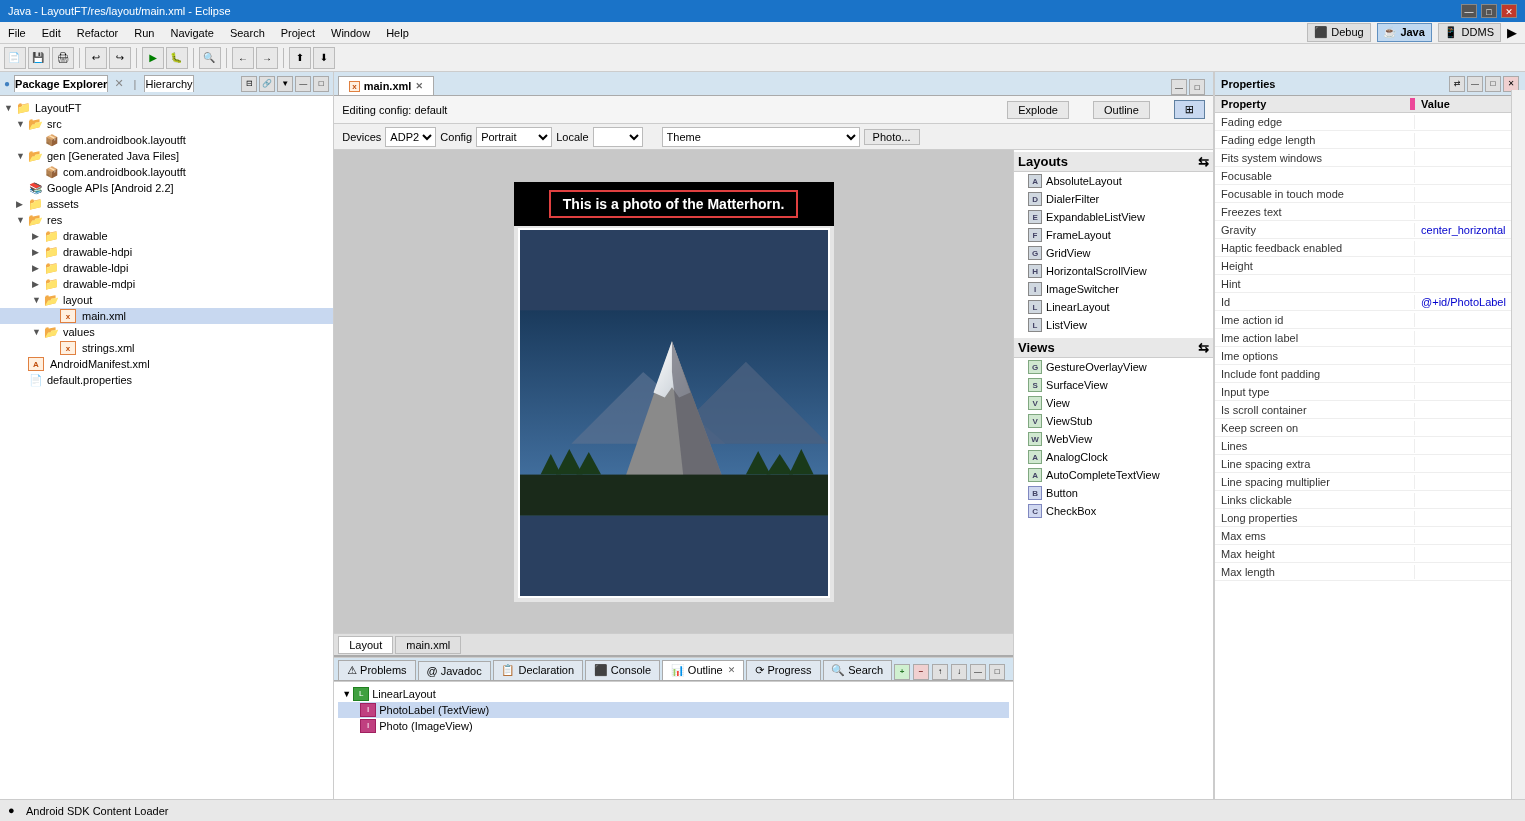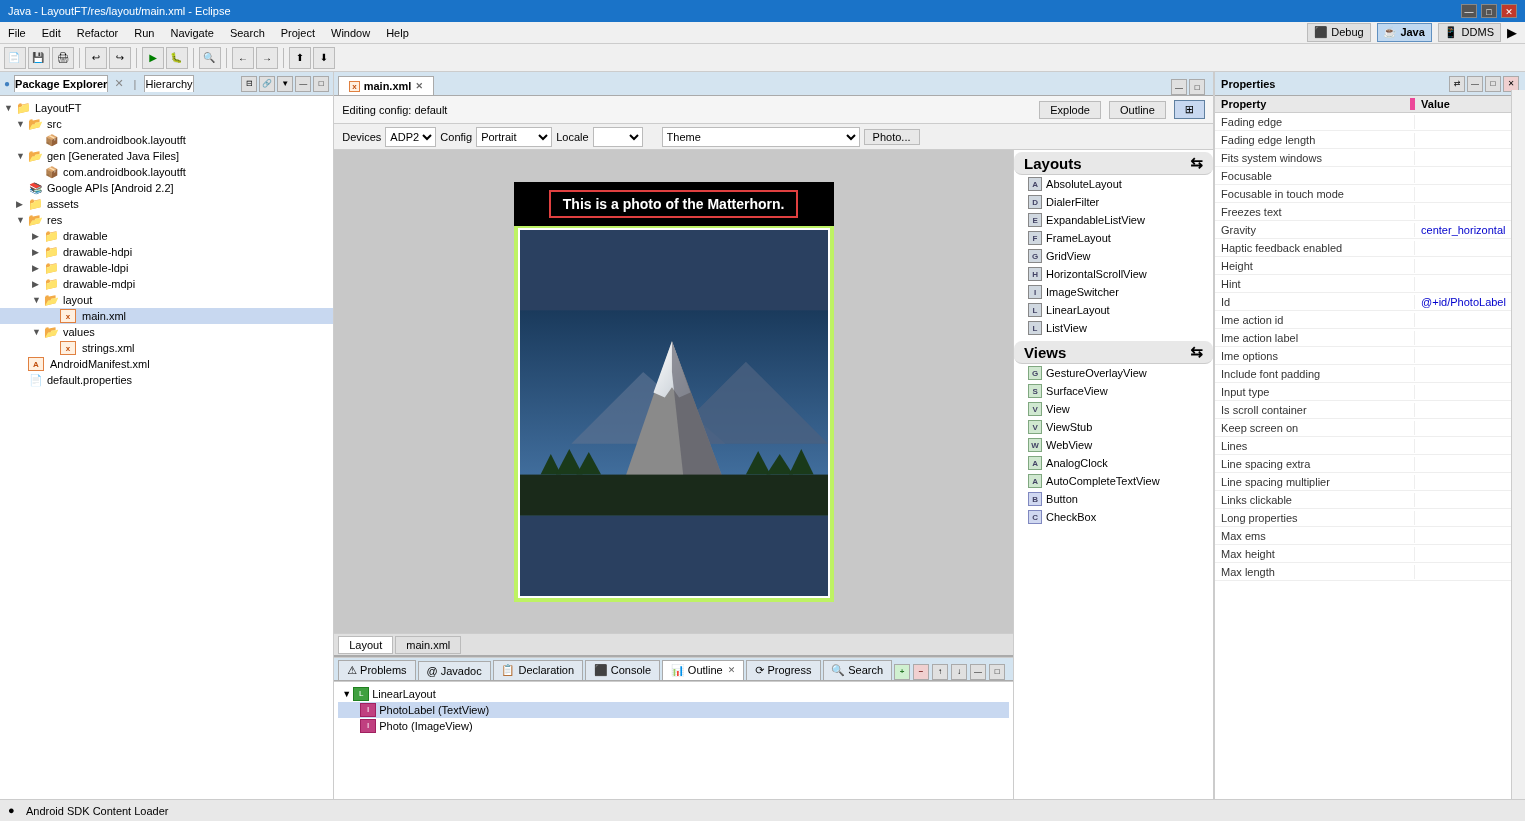--- a/index.html
+++ b/index.html
@@ -41,40 +41,40 @@
     .ti-label { font-size: 11px; }
     .icon-folder { color: #f0c040; font-size: 12px; }
 
     
     #center-panel { flex: 1; background: #f0f0f0; display: flex; flex-direction: column; border-right: 1px solid #ccc; }
     #editor-tabs { background: #d4e4f0; height: 24px; display: flex; align-items: flex-end; border-bottom: 1px solid #aaa; padding: 0 4px; }
     .editor-tab { padding: 3px 10px; font-size: 11px; background: white; border: 1px solid #aaa; border-bottom: none; cursor: pointer; margin-right: 2px; display: flex; align-items: center; gap: 4px; }
     .editor-tab.active { background: #ffffff; font-weight: bold; }
     .tab-close { font-size: 9px; color: #666; cursor: pointer; }
 
-    #editor-toolbar { background: #f5f5f5; height: 28px; display: flex; align-items: center; padding: 0 8px; border-bottom: 1px solid #ccc; gap: 8px; }
+    #editor-toolbar { background: #f5f5f5; height: 28px; display: flex; align-items: center; padding: 0 8px; border-bottom: 1px solid #ccc; gap: 24px; }
     .et-label { font-size: 11px; }
     .et-btn { padding: 2px 10px; font-size: 11px; background: #e8e8e8; border: 1px solid #bbb; cursor: pointer; }
     .et-btn.active { background: #c8d8f0; border: 1px solid #6080a0; }
 
     #device-bar { background: #f0f0f0; height: 26px; display: flex; align-items: center; padding: 0 8px; border-bottom: 1px solid #ccc; gap: 4px; }
     .db-label { font-size: 11px; }
     .db-select { height: 20px; font-size: 11px; border: 1px solid #bbb; background: white; }
     .db-create { padding: 1px 8px; font-size: 11px; background: #e8e8e8; border: 1px solid #bbb; cursor: pointer; }
 
     #canvas-area { flex: 1; background: #c8c8c8; display: flex; align-items: center; justify-content: center; position: relative; overflow: hidden; }
-    #phone-canvas { width: 320px; height: 420px; background: #bef264; position: relative; display: flex; flex-direction: column; }
+    #phone-canvas { width: 320px; height: 420px; background: #e5e5e5; position: relative; display: flex; flex-direction: column; }
     #phone-label-area { background: black; display: flex; align-items: center; justify-content: center; padding: 8px; }
     #photo-label-box { border: 2px solid #e04040; background: rgba(0,0,0,0.7); padding: 4px 12px; }
     #photo-label-text { color: white; font-size: 14px; font-weight: bold; }
     #photo-image { flex: 1; background: #2a4060; display: flex; align-items: center; justify-content: center; overflow: hidden; position: relative; border: 2px solid white; margin: 2px 4px 4px 4px; }
     
 
     #layouts-panel { width: 200px; background: white; border-left: 1px solid #ccc; overflow-y: auto; }
-    .lp-section { background: #e8e8e8; padding: 2px 10px; font-size: 15px; font-weight: bold; cursor: pointer; display: flex; align-items: center; justify-content: space-between; border-bottom: 1px solid #ccc; margin-top: 2px; border-radius: 8px; }
+    .lp-section { background: #e8e8e8; padding: 2px 4px; font-size: 13px; font-weight: bold; cursor: pointer; display: flex; align-items: center; justify-content: space-between; border-bottom: 1px solid #ccc; margin-top: 2px; }
     .lp-item { padding: 2px 6px 2px 14px; font-size: 11px; cursor: pointer; display: flex; align-items: center; gap: 4px; }
     .lp-icon { width: 14px; height: 14px; border: 1px solid #888; background: #d0d8e0; display: inline-flex; align-items: center; justify-content: center; font-size: 8px; font-weight: bold; color: #446; }
 
     #bottom-tabs-bar { background: #d4e4f0; height: 24px; display: flex; align-items: flex-end; border-bottom: 1px solid #aaa; padding: 0 4px; border-top: 1px solid #ccc; }
     .bottom-tab { padding: 3px 8px; font-size: 11px; background: #e0e8f0; border: 1px solid #aaa; border-bottom: none; cursor: pointer; margin-right: 2px; display: flex; align-items: center; gap: 3px; }
     .bottom-tab.active { background: white; }
 
     #bottom-panel { height: 120px; background: white; border-top: 1px solid #ccc; display: flex; }
     #outline-tree { flex: 1; padding: 4px; overflow-y: auto; }
     .ot-item { display: flex; align-items: center; padding: 1px 0; cursor: pointer; }

